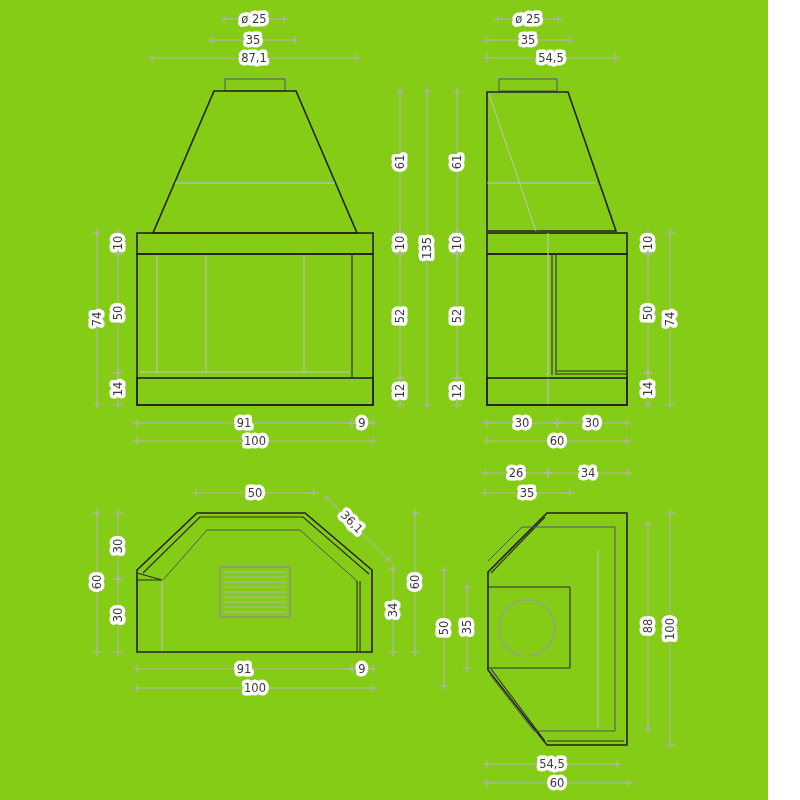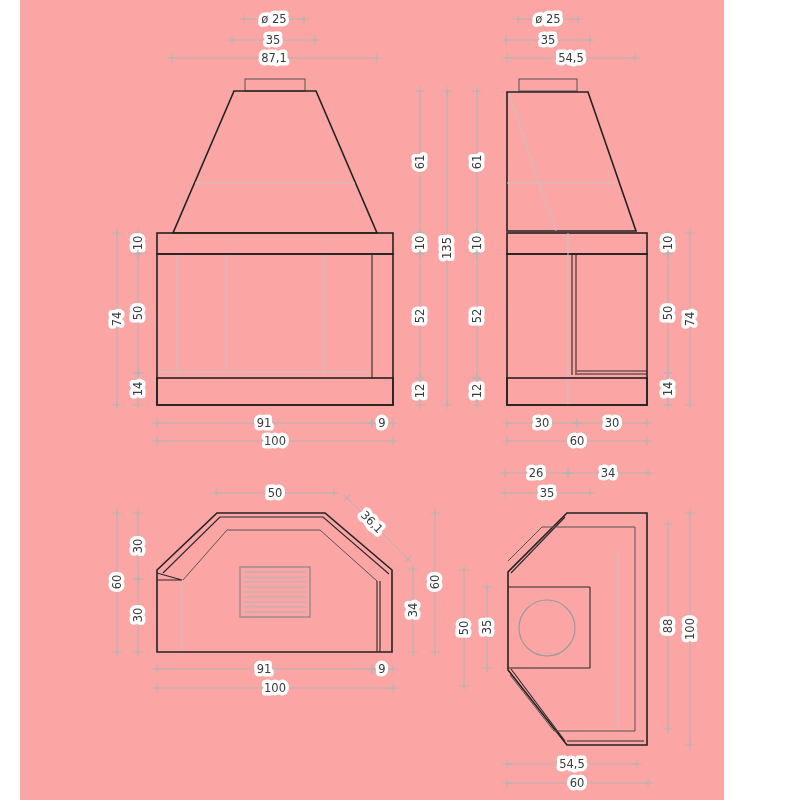--- a/index.html
+++ b/index.html
@@ -1,16 +1,16 @@
 <!DOCTYPE html>
 <html><head>
 <meta charset="utf-8">
 <style>
   html,body{margin:0;padding:0;background:#ffffff;}
-  .canvas{width:704px;height:800px;background:#fca5a5;position:relative;overflow:hidden;margin-left:20px;}
+  .canvas{width:768px;height:800px;background:#84cc16;position:relative;overflow:hidden;}
   svg{display:block;}
   
   .ln-d{stroke:#222;stroke-width:1.6;fill:none;stroke-linejoin:miter;}
   .ln-d2{stroke:#2a2a2a;stroke-width:1.1;fill:none;}
   .ln-m{stroke:#555;stroke-width:1;fill:none;}
   .ln-f{stroke:#c4c4c4;stroke-width:1;fill:none;}
   .grille{stroke:#8f8f8f;stroke-width:1.4;fill:none;}
   .grille-l{stroke:#b3b3b3;stroke-width:1;fill:none;}
   .circ{stroke:#9a9a9a;stroke-width:1.2;fill:none;}
   

